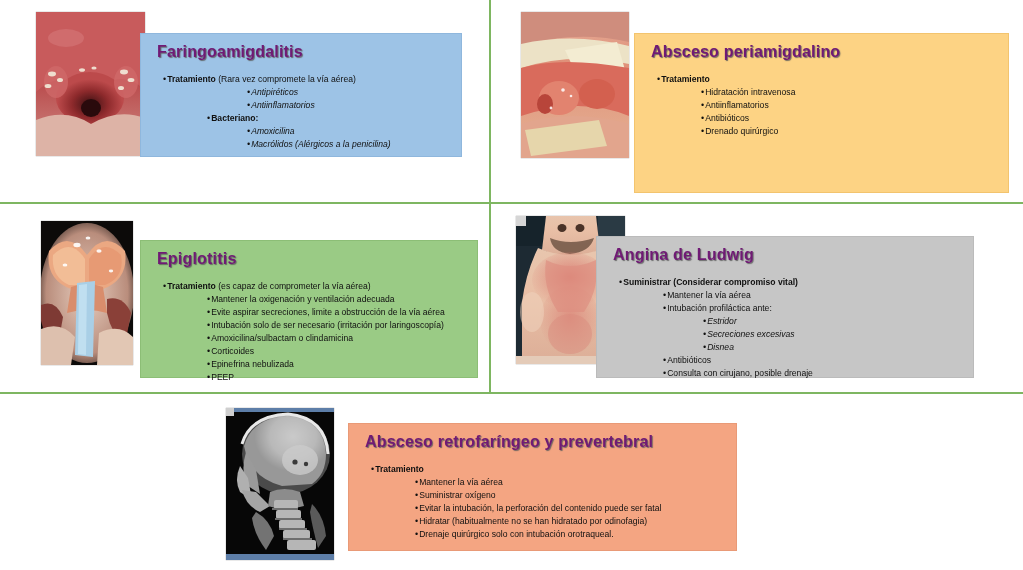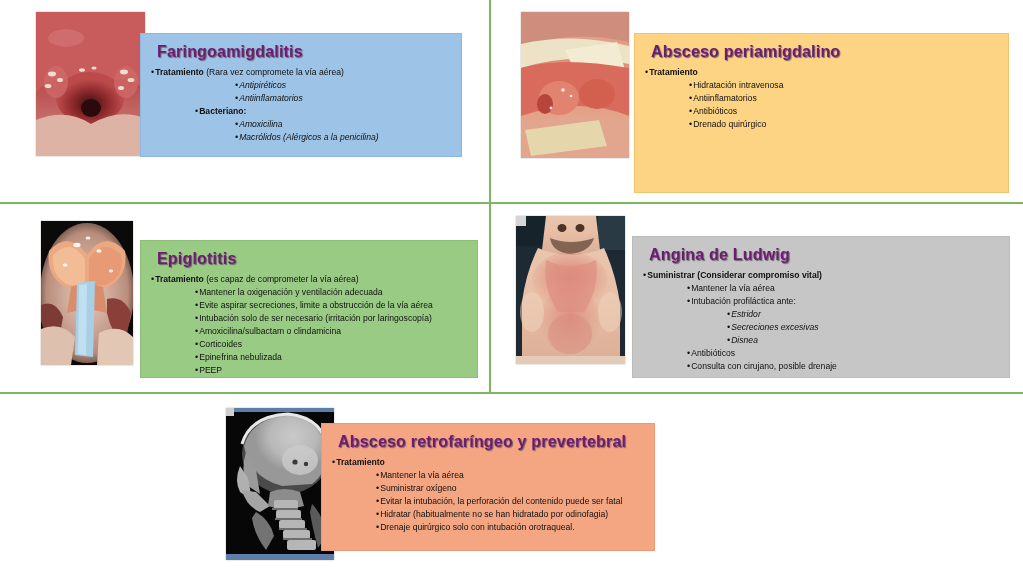--- a/index.html
+++ b/index.html
@@ -52,21 +52,21 @@
   }
   .panel-title {
     font-size: 16px;
     font-weight: bold;
     color: #701a75;
     text-shadow: 1px 1px 1px rgba(90,90,90,0.85);
     letter-spacing: 0.2px;
     margin: 2px 0 5px 8px;
     line-height: 1.1;
   }
-  .bullets { margin: 0; padding: 0; list-style: none; }
+  .bullets { margin: 12px; padding: 0; list-style: none; }
   .bullets li {
     font-size: 8.6px;
     line-height: 13px;
     color: #101010;
     white-space: nowrap;
   }
   .bullets li::before {
     content: "\2022";
     margin-right: 1px;
     font-size: 9px;
@@ -261,21 +261,21 @@
       <ellipse cx="54" cy="64" rx="38" ry="28" fill="url(#ph4red)"></ellipse>
       <ellipse cx="54" cy="104" rx="30" ry="34" fill="url(#ph4red)" opacity="0.75"></ellipse>
       <path d="M30 44 Q54 56 80 44 Q84 72 68 96 L42 96 Q26 72 30 44 Z" fill="#dd8d80" opacity="0.65"></path>
       <ellipse cx="54" cy="118" rx="22" ry="20" fill="#d98b7e" opacity="0.5"></ellipse>
       <ellipse cx="16" cy="96" rx="12" ry="20" fill="#efd2bb" opacity="0.55"></ellipse>
       <ellipse cx="94" cy="96" rx="12" ry="20" fill="#efd2bb" opacity="0.55"></ellipse>
       <rect x="0" y="140" width="109" height="8" fill="#e4cbb8"></rect>
     </svg>
   </div>
 
-  <div class="panel theme-gray" style="left:632px; top:236px; width:378px; height:142px;">
+  <div class="panel theme-gray" style="left:596px; top:236px; width:378px; height:142px;">
     <div class="panel-title">Angina de Ludwig</div>
     <ul class="bullets">
       <li class="lvl1"><span class="bold">Suministrar (Considerar compromiso vital)</span><span></span></li>
       <li class="lvl2"><span class="bold"></span><span>Mantener la vía aérea</span></li>
       <li class="lvl2"><span class="bold"></span><span>Intubación profiláctica ante:</span></li>
       <li class="lvl3"><span class="bold"></span><span>Estridor</span></li>
       <li class="lvl3"><span class="bold"></span><span>Secreciones excesivas</span></li>
       <li class="lvl3"><span class="bold"></span><span>Disnea</span></li>
       <li class="lvl2"><span class="bold"></span><span>Antibióticos</span></li>
       <li class="lvl2"><span class="bold"></span><span>Consulta con cirujano, posible drenaje</span></li>
@@ -319,21 +319,21 @@
         <rect x="49" y="110" width="27" height="2"></rect>
         <rect x="53" y="120" width="28" height="2"></rect>
         <rect x="57" y="130" width="29" height="2"></rect>
       </g>
       <path d="M30 104 Q44 112 48 128 L40 142 Q28 126 26 110 Z" fill="#8f8f8f" opacity="0.8"></path>
       <path d="M86 96 Q98 108 100 128 L92 140 Q86 118 84 104 Z" fill="#7e7e7e" opacity="0.7"></path>
       <rect x="0" y="0" width="8" height="8" fill="#cfcfcf"></rect>
     </svg>
   </div>
 
-  <div class="panel theme-orange" style="left:321px; top:423px; width:334px; height:128px;">
+  <div class="panel theme-orange" style="left:348px; top:423px; width:389px; height:128px;">
     <div class="panel-title">Absceso retrofaríngeo y prevertebral</div>
     <ul class="bullets">
       <li class="lvl1"><span class="bold">Tratamiento</span><span></span></li>
       <li class="lvl2"><span class="bold"></span><span>Mantener la vía aérea</span></li>
       <li class="lvl2"><span class="bold"></span><span>Suministrar oxígeno</span></li>
       <li class="lvl2 wrapline"><span class="bold"></span><span>Evitar la intubación, la perforación del contenido puede ser fatal</span></li>
       <li class="lvl2"><span class="bold"></span><span>Hidratar (habitualmente no se han hidratado por odinofagia)</span></li>
       <li class="lvl2"><span class="bold"></span><span>Drenaje quirúrgico solo con intubación orotraqueal.</span></li>
     </ul>
   </div>

